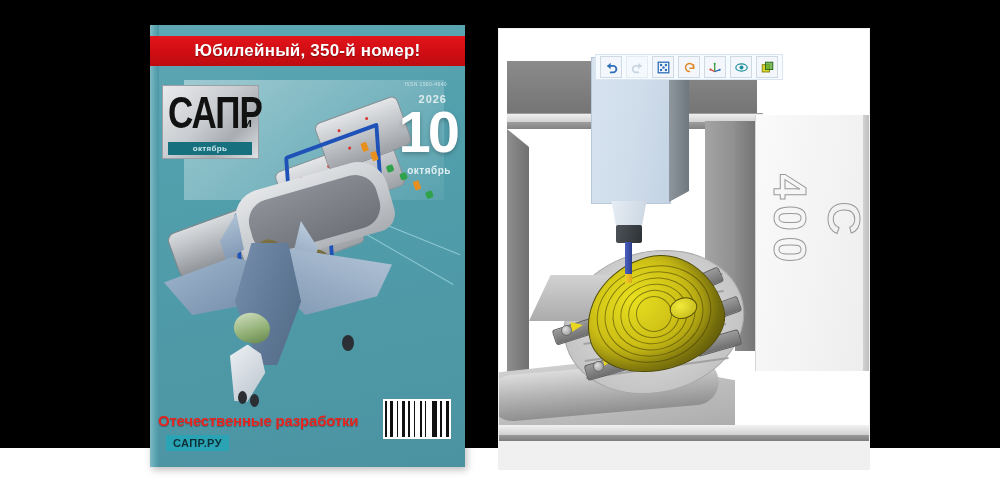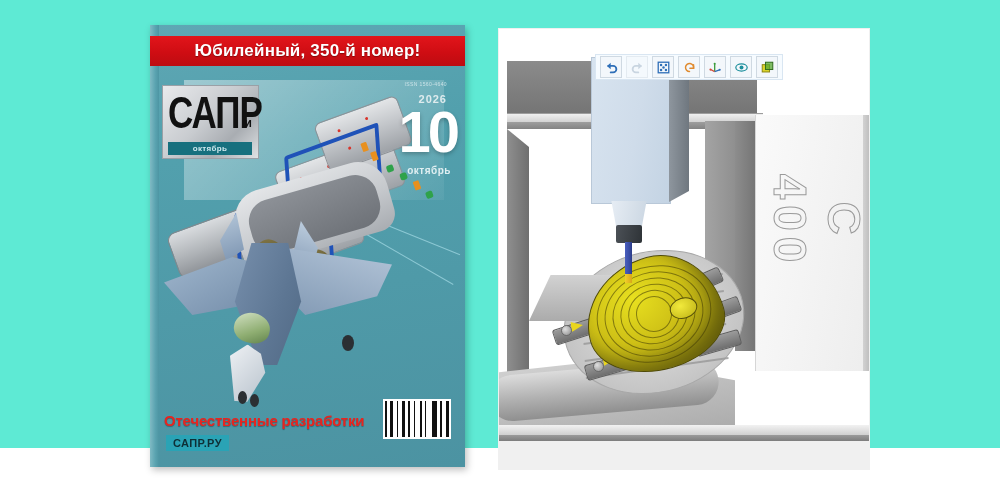--- a/index.html
+++ b/index.html
@@ -1,17 +1,17 @@
 <!DOCTYPE html>
 <html><head>
 <meta charset="utf-8">
 <style>
   html,body{margin:0;padding:0;background:#ffffff;}
   body{width:1000px;height:500px;overflow:hidden;font-family:"Liberation Sans",sans-serif;}
-  .stage{position:relative;width:1000px;height:448px;background:#5eead4;}
+  .stage{position:relative;width:1000px;height:448px;background:#000000;}
 
   
   .cover{
     position:absolute;left:150px;top:25px;width:315px;height:442px;
     background:linear-gradient(170deg,#5fa7b4 0%,#52a0ad 28%,#4f9aa8 60%,#4c93a2 100%);
     box-shadow:2px 3px 7px rgba(0,0,0,.25);
     overflow:hidden;
   }
   .cover-spine{position:absolute;left:0;top:0;width:9px;height:100%;
     background:linear-gradient(90deg,#7fbac4,#5aa3b0 60%,#4d95a3);}
@@ -96,21 +96,21 @@
     background:linear-gradient(180deg,#7d7243,#56502d 60%,#3f3a20);}
   .jet-wheel{position:absolute;width:9px;height:13px;border-radius:50%;background:#2b2f33;}
 
   
   .bay{position:absolute;left:86px;top:150px;width:156px;height:74px;
     background:linear-gradient(170deg,#e6e8ea,#c5c8cc 60%,#a7abb0);
     border-radius:28px 30px 18px 18px;transform:rotate(-16deg);}
   .bay-in{position:absolute;left:12px;top:12px;right:12px;bottom:8px;
     background:linear-gradient(170deg,#8e9298,#6d7177);border-radius:22px;}
 
-  .bottom-title{position:absolute;left:14px;bottom:38px;color:#e8241f;font-size:15px;
+  .bottom-title{position:absolute;left:8px;bottom:38px;color:#e8241f;font-size:15px;
     font-weight:bold;text-shadow:0 1px 1px rgba(0,0,0,.3);letter-spacing:-.2px;}
   .bottom-badge{position:absolute;left:16px;bottom:16px;background:#2aa3b5;
     color:#0e2f36;font-size:11px;font-weight:bold;padding:2px 7px;letter-spacing:.4px;}
   .barcode{position:absolute;right:14px;bottom:28px;width:64px;height:36px;
     background:#ffffff;display:flex;align-items:stretch;padding:2px;gap:1px;}
   .barcode i{display:block;background:#111;}
 
   
   .viewport{position:absolute;left:498px;top:28px;width:370px;height:440px;
     background:#fdfdfd;overflow:hidden;border:1px solid #f0f0f0;}

